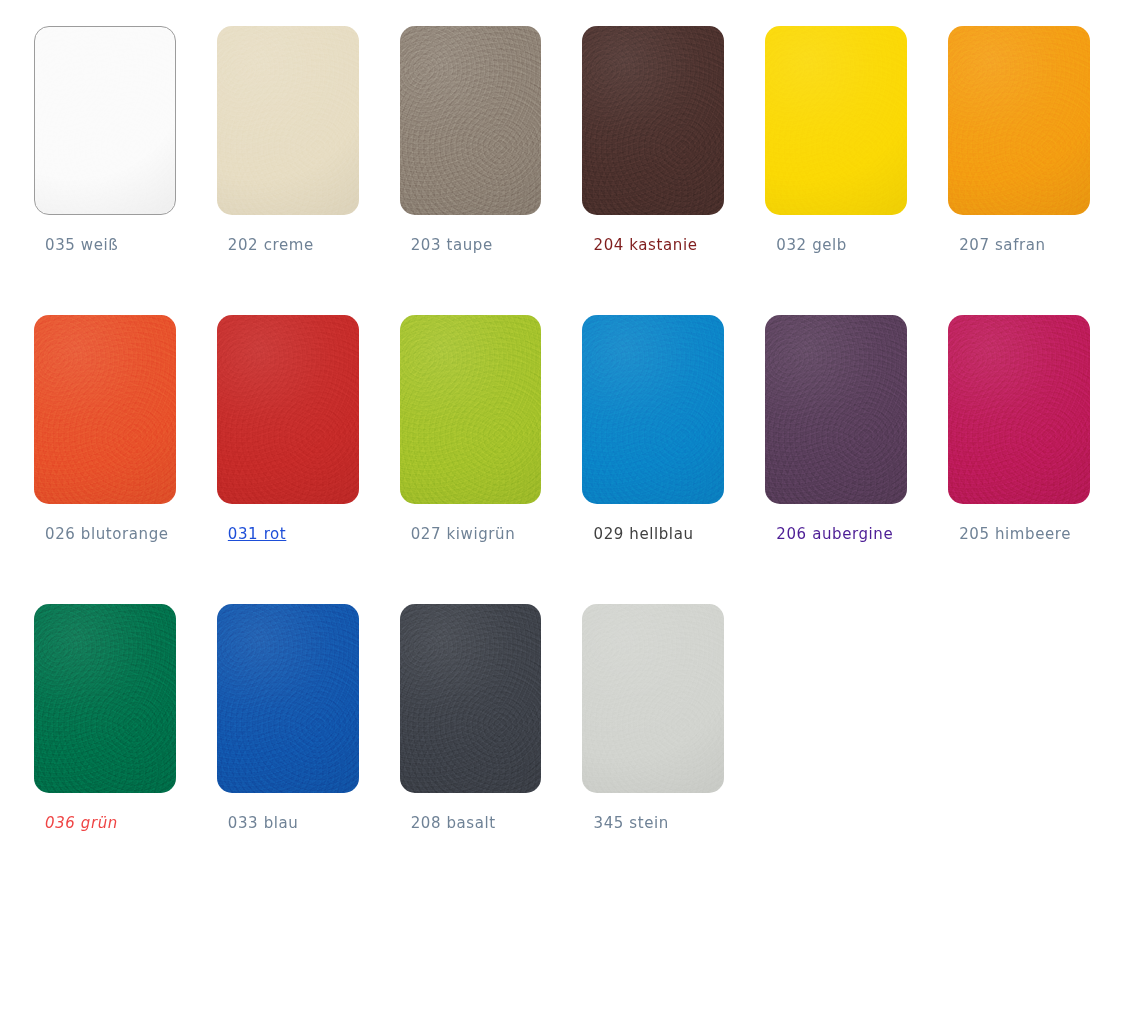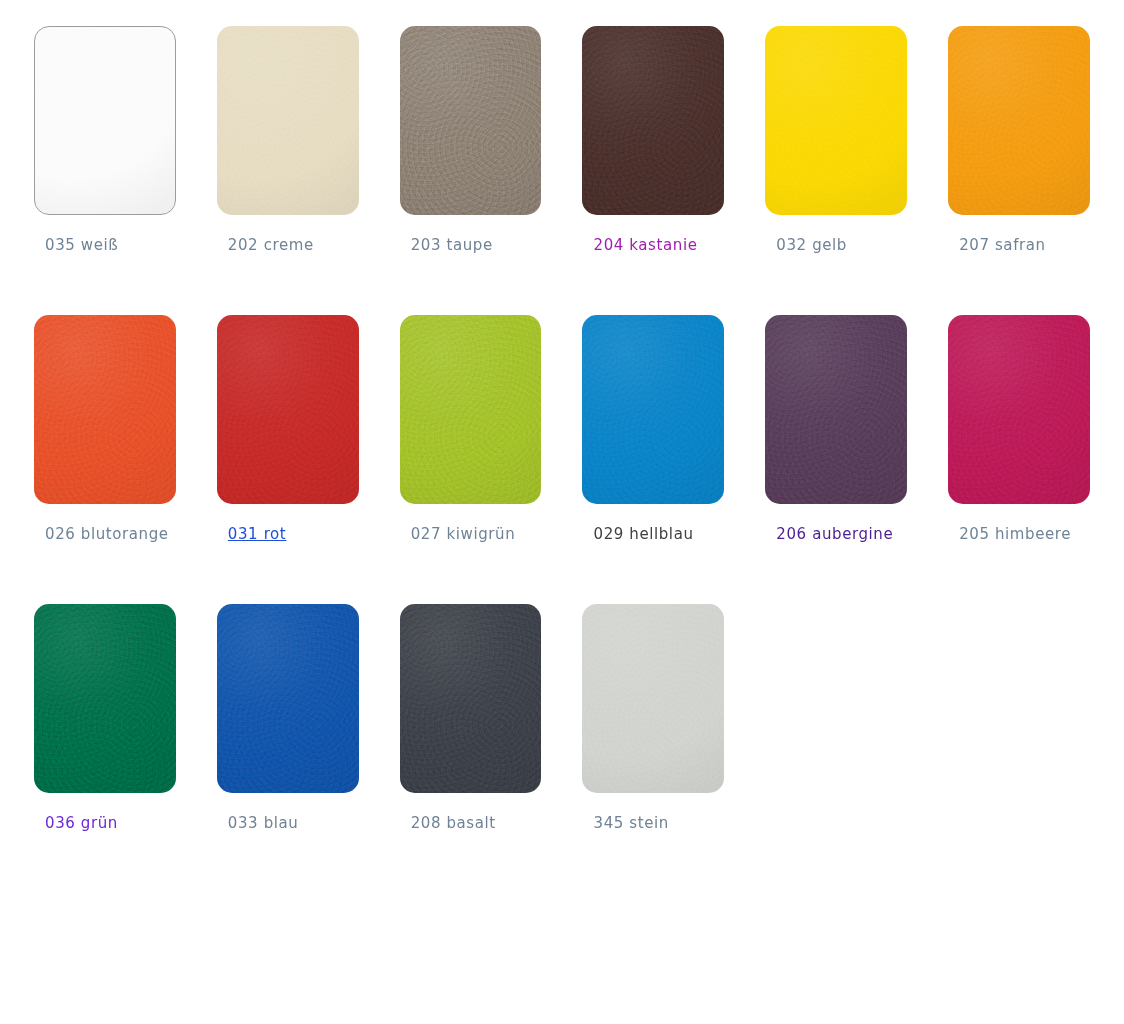--- a/index.html
+++ b/index.html
@@ -106,21 +106,21 @@
         <div class="grain" style="opacity: 0.85;"></div>
         <div class="sheen"></div>
       </div>
       <div class="swatch-label" style="color: rgb(111, 130, 150);">203 taupe</div>
     </div>
     <div class="swatch-cell">
       <div class="swatch-chip" style="background-color: rgb(75, 48, 44);">
         <div class="grain" style="opacity: 1.15;"></div>
         <div class="sheen"></div>
       </div>
-      <div class="swatch-label" style="color: #a21caf;">204 kastanie</div>
+      <div class="swatch-label" style="color: #7f1d1d;">204 kastanie</div>
     </div>
     <div class="swatch-cell">
       <div class="swatch-chip" style="background-color: rgb(251, 217, 4);">
         <div class="grain" style="opacity: 0.45;"></div>
         <div class="sheen"></div>
       </div>
       <div class="swatch-label" style="color: rgb(111, 130, 150);">032 gelb</div>
     </div>
     <div class="swatch-cell">
       <div class="swatch-chip" style="background-color: rgb(244, 157, 17);">
@@ -169,21 +169,21 @@
         <div class="grain" style="opacity: 1.15;"></div>
         <div class="sheen"></div>
       </div>
       <div class="swatch-label" style="color: rgb(111, 130, 150);">205 himbeere</div>
     </div>
     <div class="swatch-cell">
       <div class="swatch-chip" style="background-color: rgb(0, 112, 74);">
         <div class="grain" style="opacity: 0.85;"></div>
         <div class="sheen"></div>
       </div>
-      <div class="swatch-label" style="color: #6d28d9;">036 grün</div>
+      <div class="swatch-label" style="color: #ef4444; font-style: italic;">036 grün</div>
     </div>
     <div class="swatch-cell">
       <div class="swatch-chip" style="background-color: rgb(17, 85, 172);">
         <div class="grain" style="opacity: 0.85;"></div>
         <div class="sheen"></div>
       </div>
       <div class="swatch-label" style="color: rgb(111, 130, 150);">033 blau</div>
     </div>
     <div class="swatch-cell">
       <div class="swatch-chip" style="background-color: rgb(61, 65, 73);">

